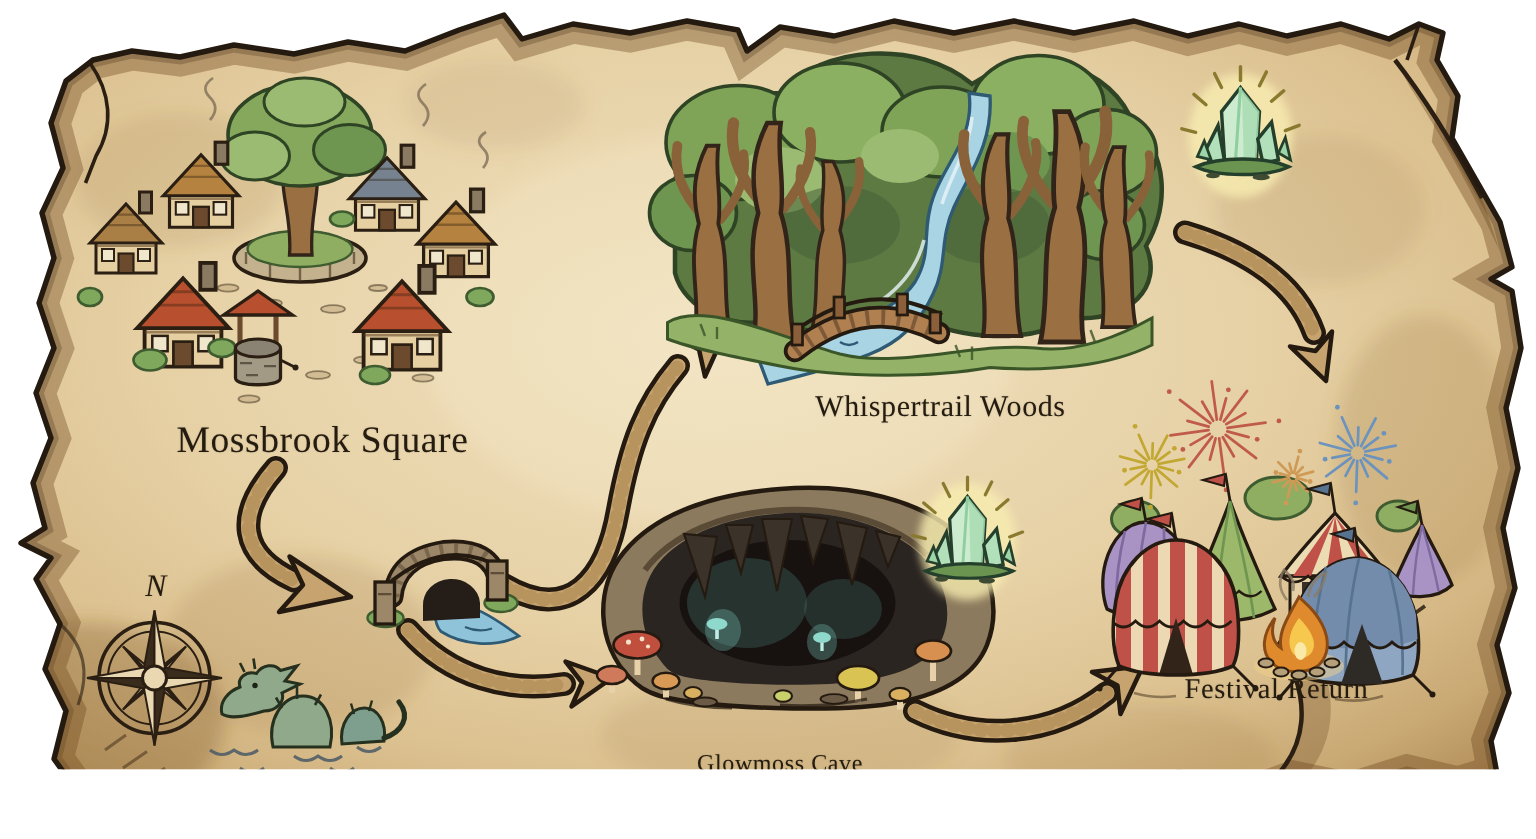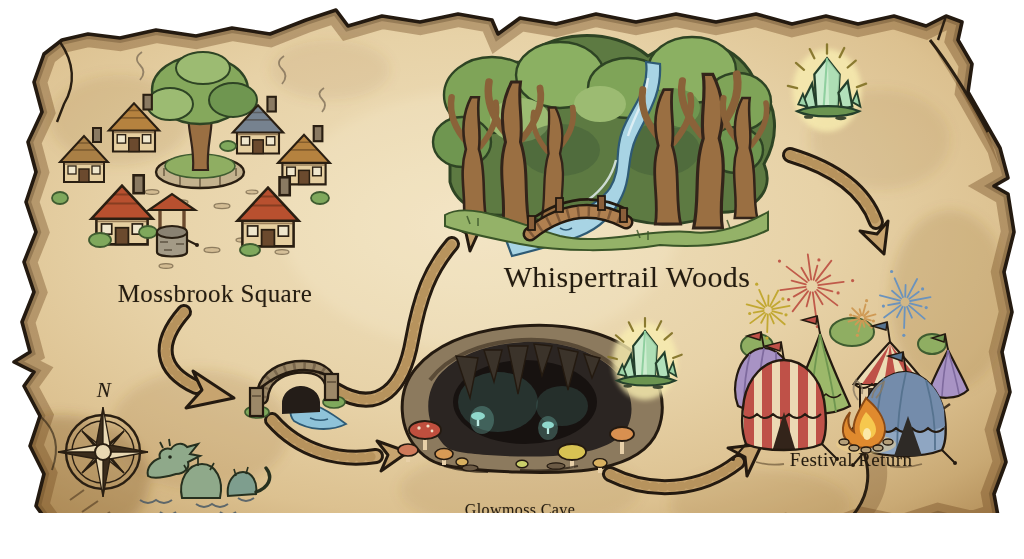--- a/index.html
+++ b/index.html
@@ -513,18 +513,18 @@
           <path d="M196,504 q8,6 16,0 q8,6 16,0"></path>
       <path d="M238,498 q8,6 16,0"></path>
           <path d="M160,512 q8,6 16,0"></path>
           <path d="M220,512 q8,6 16,0"></path>
     </g>
   </g>
 </svg>
 
 <div>
   <div class="lbl" style="left:215px;top:280px;font-size:25px">Mossbrook Square</div>
-  <div class="lbl" style="left:627px;top:260px;font-size:30px">Whispertrail Woods</div>
+  <div class="lbl" style="left:627px;top:260px;font-size:20px">Whispertrail Woods</div>
   <div class="lbl" style="left:520px;top:501px;font-size:16px">Glowmoss Cave</div>
   <div class="lbl" style="left:851px;top:449px;font-size:19px">Festival Return</div>
   <div class="lbl north" style="left:104px;top:378px;font-size:21px">N</div>
 </div>
 </div>
 
 </body></html>

